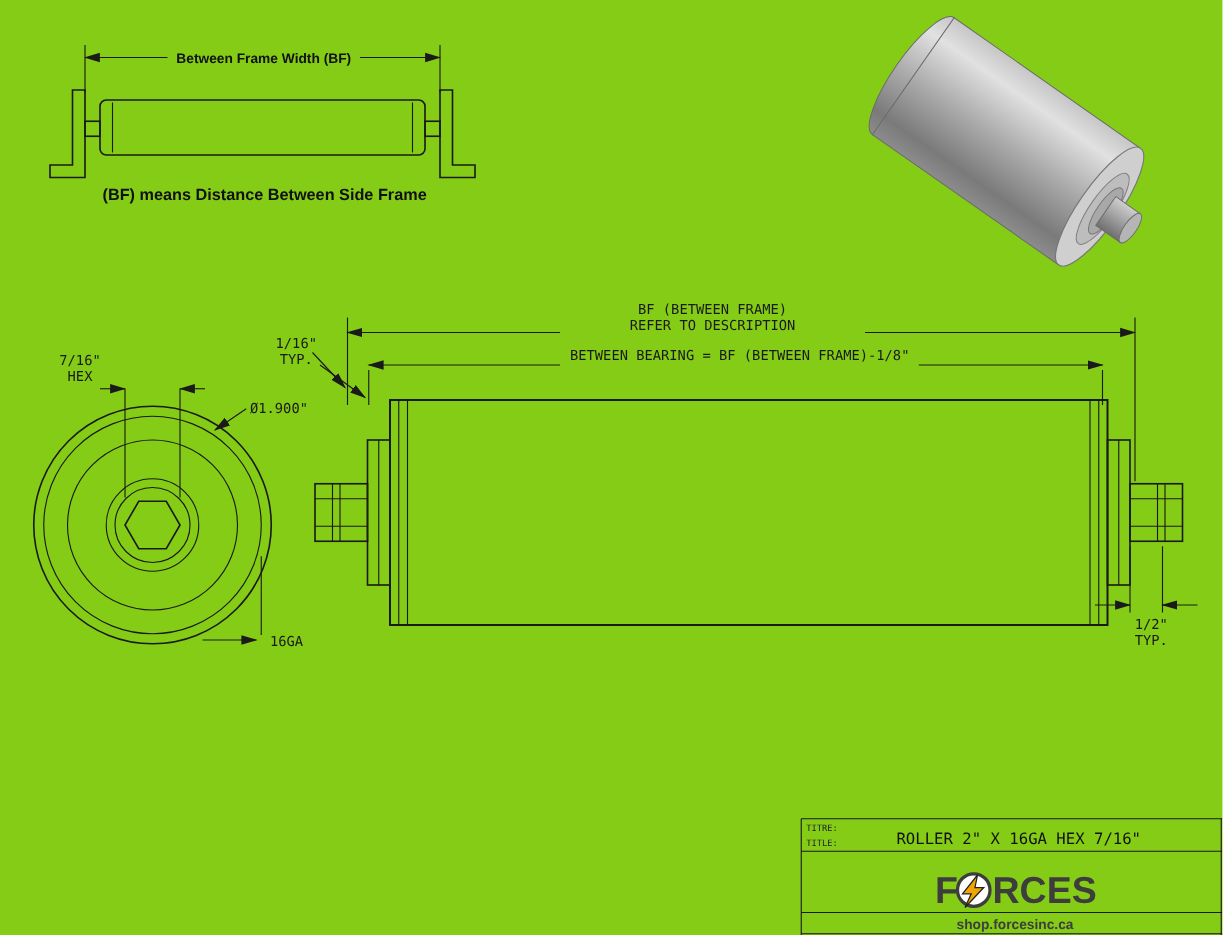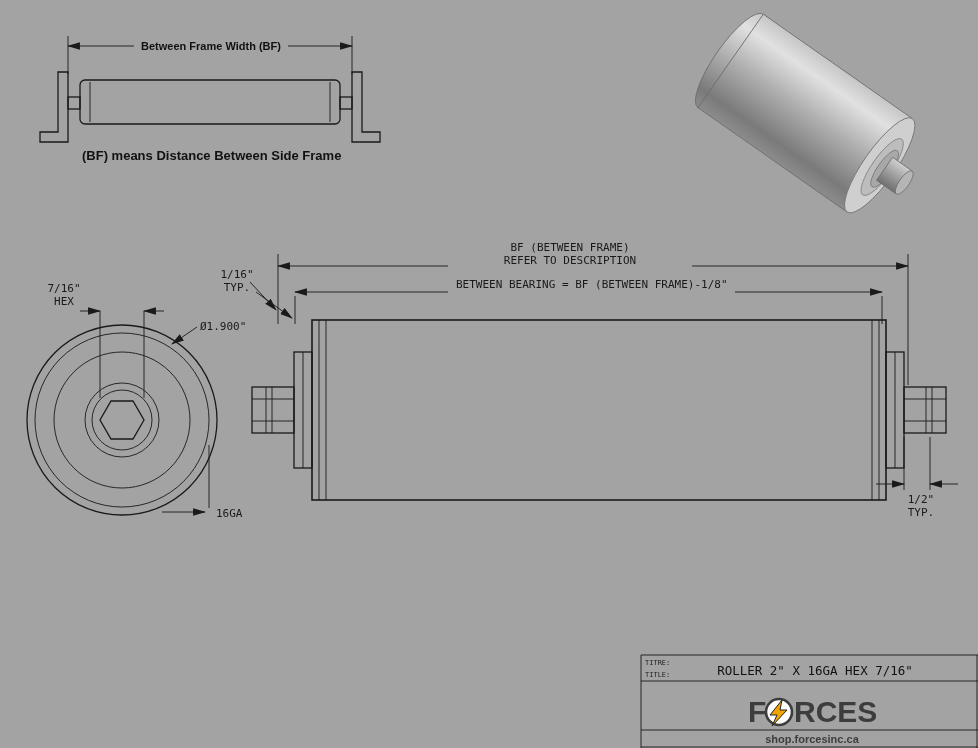--- a/index.html
+++ b/index.html
@@ -1,16 +1,16 @@
 <!DOCTYPE html>
 <html><head>
 <meta charset="utf-8">
 <style>
   html,body { margin:0; padding:0; background:#ffffff; }
-  .page { position:relative; width:978px; height:748px; background:#a3a3a3; overflow:hidden; }
+  .page { position:relative; width:978px; height:748px; background:#84cc16; overflow:hidden; }
   svg { display:block; }
   .thin  { stroke:#1a1a1a; stroke-width:0.9; fill:none; }
   .med   { stroke:#1a1a1a; stroke-width:1.3; fill:none; }
   .thick { stroke:#1a1a1a; stroke-width:1.6; fill:none; }
   .dim-text   { font:11px "DejaVu Sans Mono", monospace; fill:#1a1a1a; }
   .bold-label { font:bold 11px "Liberation Sans", sans-serif; fill:#111111; }
   .caption    { font:bold 13px "Liberation Sans", sans-serif; fill:#111111; }
   .tiny       { font:7px "DejaVu Sans Mono", monospace; fill:#222222; }
   .title-text { font:12.5px "DejaVu Sans Mono", monospace; fill:#111111; }
   .brand      { font:bold 30px "Liberation Sans", sans-serif; }

